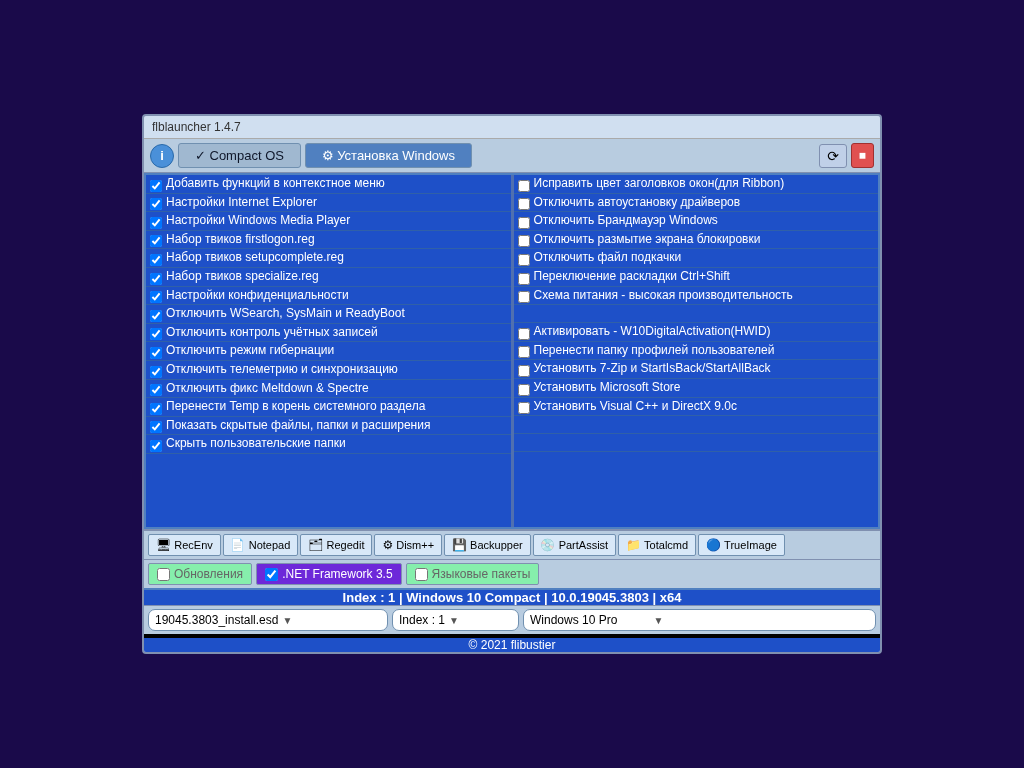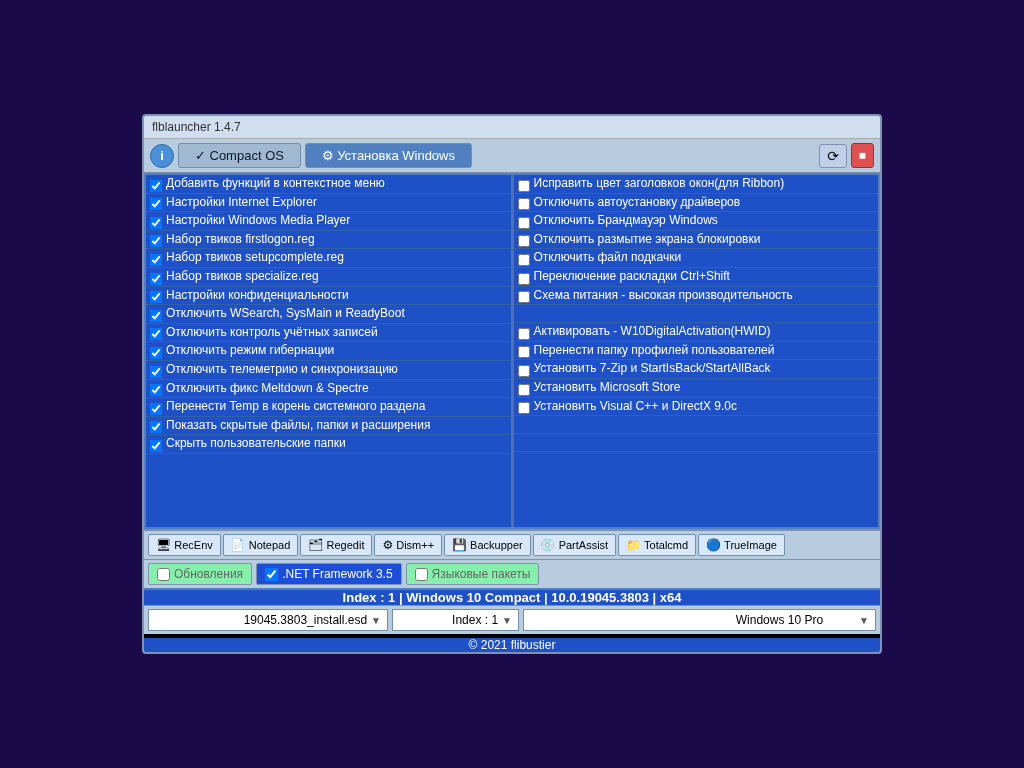--- a/index.html
+++ b/index.html
@@ -162,21 +162,21 @@
       border-radius: 2px;
       padding: 3px 8px;
       font-size: 12px;
       cursor: pointer;
       display: flex;
       align-items: center;
       gap: 4px;
       color: #666;
     }
     .opt-btn.active-opt {
-      background: #1d4ed8;
+      background: #6d28d9;
       color: white;
     }
     .status-bar {
       background: #1e50c8;
       color: white;
       text-align: center;
       font-size: 13px;
       font-weight: bold;
       border-top: 2px solid #5080c0;
     }
@@ -184,27 +184,27 @@
       display: flex;
       background: #b8cce0;
       padding: 3px 4px;
       gap: 4px;
       border-top: 1px solid #8090b0;
       align-items: center;
     }
     .bottom-select {
       background: white;
       border: 1px solid #7090b0;
-      border-radius: 0;
+      border-radius: 7px;
       padding: 3px 6px;
       font-size: 12px;
       cursor: pointer;
       display: flex;
       align-items: center;
-      justify-content: flex-end;
+      justify-content: flex-start;
     }
     .bottom-select.wide { flex: 2; }
     .bottom-select.mid { flex: 1; }
     .bottom-select.long { flex: 3; gap: 32px; }
     .select-arrow { color: #555; font-size: 10px; margin-left: 4px; }
     .copyright-bar {
       background: #1e50c8;
       color: white;
       text-align: center;
       padding: 0;

